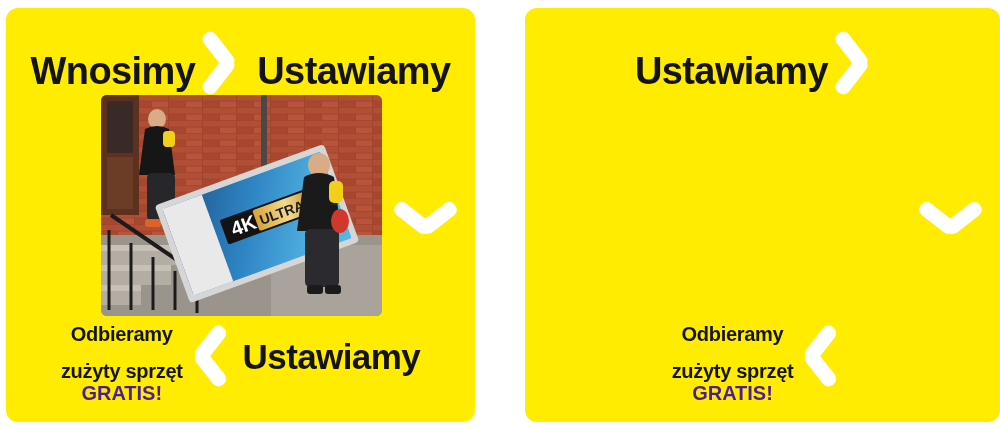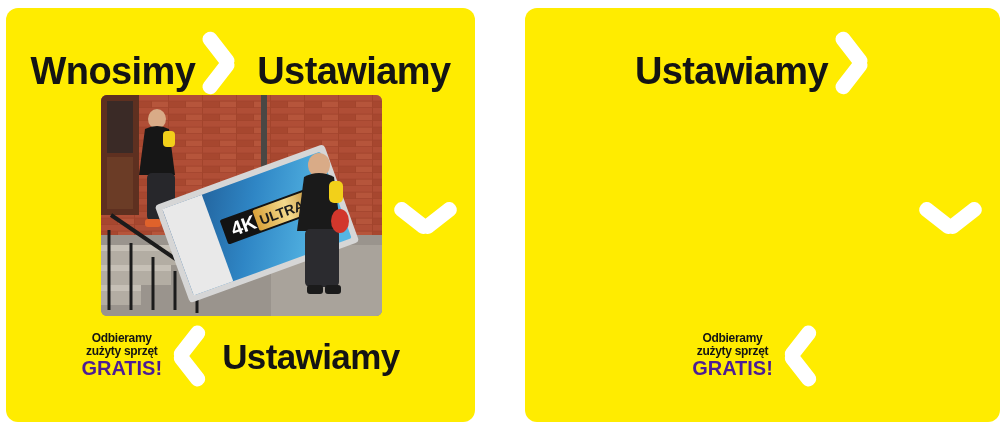--- a/index.html
+++ b/index.html
@@ -38,21 +38,21 @@
     position:absolute;left:0;right:0;bottom:22px;height:88px;
     display:flex;align-items:center;justify-content:center;
   }
   .pickup-block{
     text-align:center;
     color:#141414;
     font-weight:bold;
     line-height:1.08;
     white-space:nowrap;
   }
-  .pickup-line{font-size:12px;letter-spacing:-0.3px;display:block;}
+  .pickup-line{font-size:20px;letter-spacing:-0.3px;display:block;margin-top:16px;}
   .pickup-free{font-size:20px;letter-spacing:0px;display:block;color:#4c1d95;}
   .bottom-row .step-word{font-size:35px;}
 
   
   .chev{position:relative;display:inline-block;flex:none;}
   .chev span{
     position:absolute;
     display:block;
     background:#ffffff;
     border-radius:7px;

